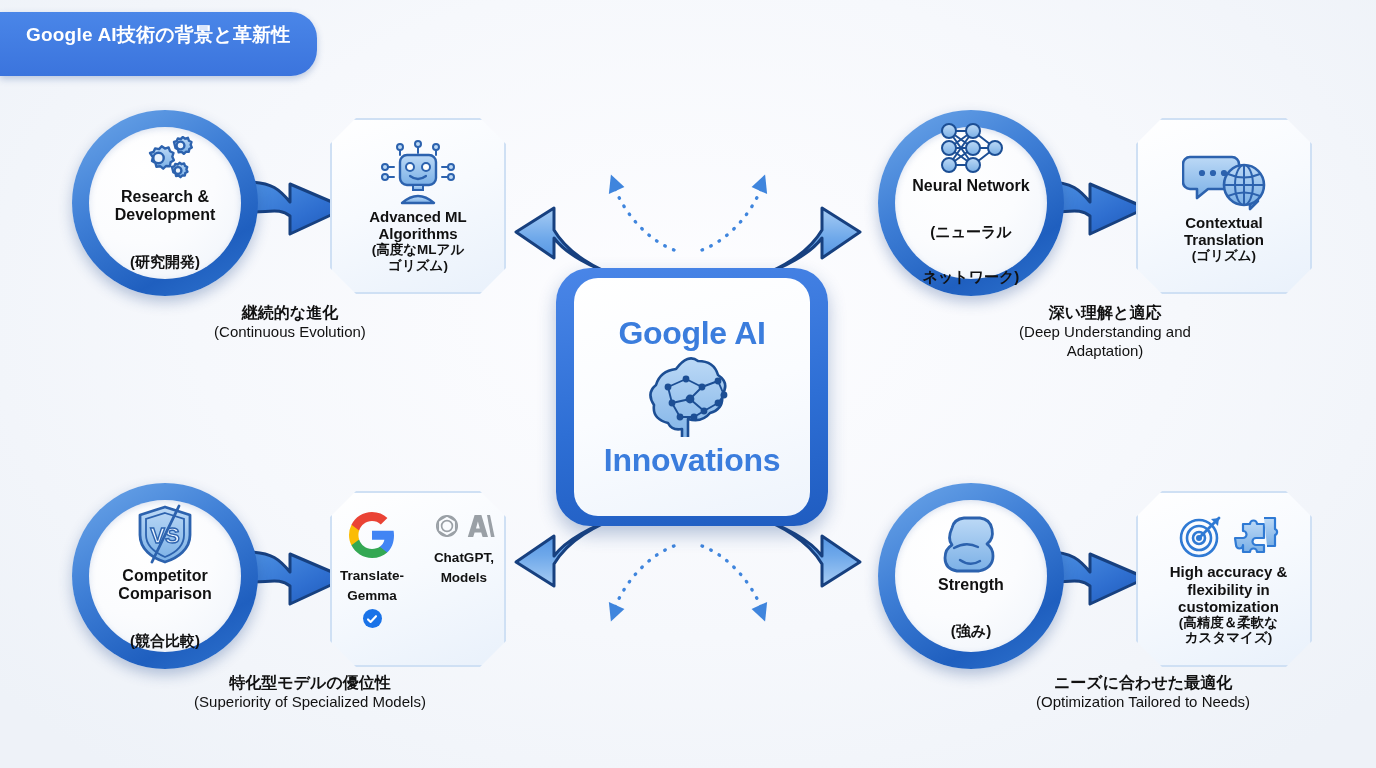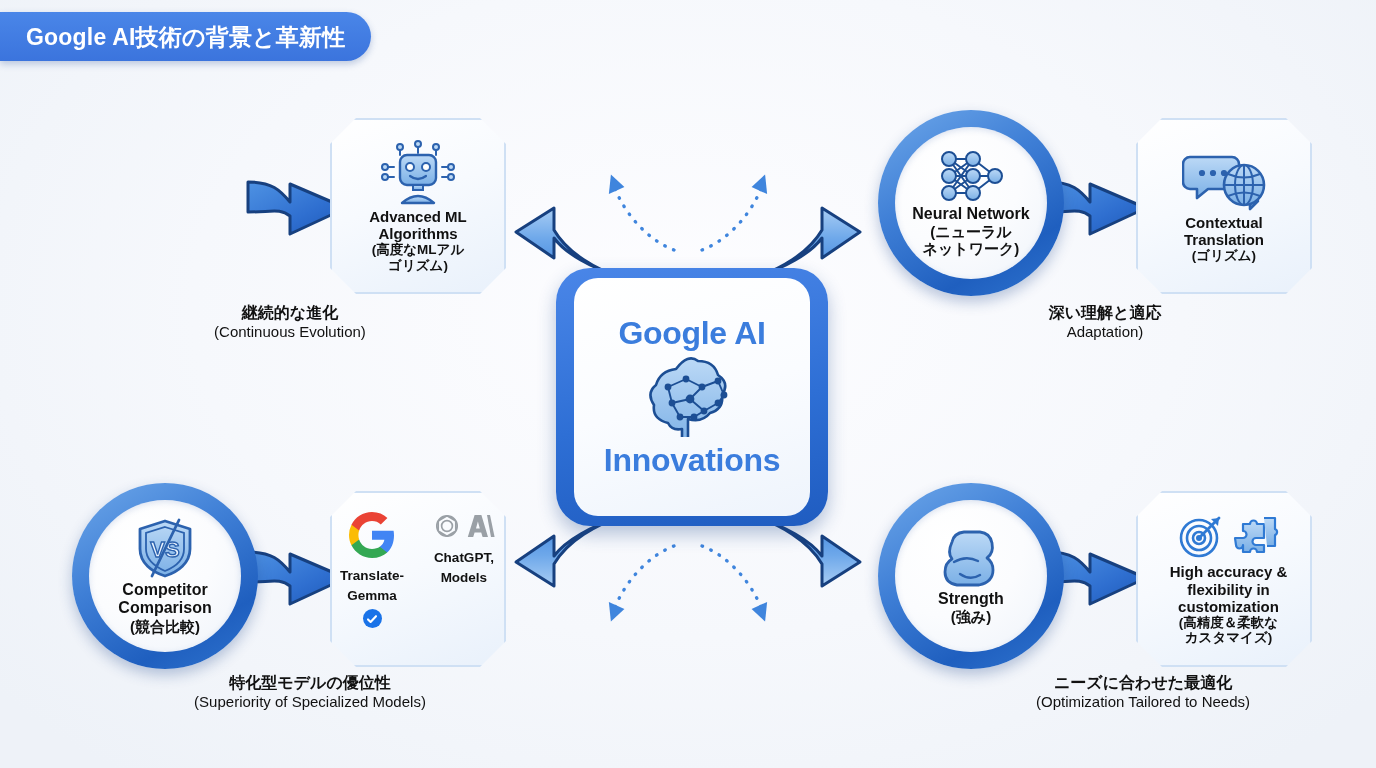--- a/index.html
+++ b/index.html
@@ -8,45 +8,45 @@
     font-family:"Liberation Sans","DejaVu Sans",sans-serif;
     background:
       radial-gradient(ellipse 900px 600px at 50% 40%, #fdfdff 0%, #f6f8fc 55%, #eef2f8 100%),
       linear-gradient(135deg,#f7f9fc 0%,#eef2f8 100%);
   }
   #stage{position:relative;width:1376px;height:768px;}
 
   
   .title-bar{
     position:absolute;left:0;top:12px;
-    padding:10px 26px 8px 26px;
+    padding:10px 26px 28px 26px;
     background:linear-gradient(180deg,#4a86e8 0%,#3b74dd 100%);
     border-radius:0 26px 26px 0;
     box-shadow:0 3px 7px rgba(40,80,150,.28);
-    color:#fff;font-size:23px;font-weight:bold;letter-spacing:.2px;
+    color:#fff;font-size:19px;font-weight:bold;letter-spacing:.2px;
     white-space:nowrap;
   }
 
   
   .circle-node{
     position:absolute;width:186px;height:186px;border-radius:50%;
     background:linear-gradient(150deg,#6ea8ea 0%,#3f7fd6 40%,#1f5fbf 75%,#2f74cf 100%);
     box-shadow:0 6px 14px rgba(30,70,140,.3);
     display:flex;align-items:center;justify-content:center;
   }
   .circle-inner{
     width:152px;height:152px;border-radius:50%;
     background:radial-gradient(circle at 35% 28%,#ffffff 0%,#fbfcfe 50%,#eef3fa 100%);
     box-shadow:inset 0 2px 6px rgba(60,100,170,.18);
     display:flex;flex-direction:column;align-items:center;justify-content:center;
     text-align:center;padding:4px;box-sizing:border-box;
   }
   .circle-inner .node-icon{margin-bottom:2px;line-height:0;}
   .node-title{font-size:16px;font-weight:bold;color:#111;line-height:1.13;}
-  .node-sub{font-size:15px;font-weight:bold;color:#111;line-height:1.14;}
+  .node-sub{font-size:15px;font-weight:bold;color:#111;line-height:1.14;margin-top:28px;}
 
   
   .oct-card{
     position:absolute;width:176px;height:176px;
     background:linear-gradient(160deg,#ffffff 0%,#f7fafe 45%,#e9f1fb 100%);
     border:2px solid #cfe0f4;
     box-shadow:0 4px 10px rgba(60,100,170,.15);
     clip-path:polygon(26px 0,150px 0,176px 26px,176px 150px,150px 176px,26px 176px,0 150px,0 26px);
     display:flex;flex-direction:column;align-items:center;justify-content:center;
     text-align:center;box-sizing:border-box;padding:6px 7px;
@@ -174,20 +174,39 @@
   <svg class="conn" style="left:1046px;top:168px;" width="106" height="72" viewBox="0 0 106 72">
     <path d="M2 14 C 26 14 34 22 44 34 L44 34 L44 16 L100 40 L44 66 L44 48 C 34 40 26 44 2 44 Z" fill="url(#arrGradD)" stroke="#17407f" stroke-width="3" stroke-linejoin="round"></path>
   </svg>
   <svg class="conn" style="left:246px;top:538px;" width="106" height="72" viewBox="0 0 106 72">
     <path d="M2 14 C 26 14 34 22 44 34 L44 34 L44 16 L100 40 L44 66 L44 48 C 34 40 26 44 2 44 Z" fill="url(#arrGradD)" stroke="#17407f" stroke-width="3" stroke-linejoin="round"></path>
   </svg>
   <svg class="conn" style="left:1046px;top:538px;" width="106" height="72" viewBox="0 0 106 72">
     <path d="M2 14 C 26 14 34 22 44 34 L44 34 L44 16 L100 40 L44 66 L44 48 C 34 40 26 44 2 44 Z" fill="url(#arrGradD)" stroke="#17407f" stroke-width="3" stroke-linejoin="round"></path>
   </svg>
 
+  <div class="circle-node" style="left:72px;top:110px;">
+    <div class="circle-inner">
+      <span class="node-icon">
+        <svg width="70" height="50" viewBox="0 0 70 50">
+          <g fill="url(#icoGrad)" stroke="#2c62ae" stroke-width="2.4" stroke-linejoin="round">
+            <path d="M20 17 l3.5-1 1.6-3.6 4 .7 2.6-2.8 3.3 2.3 3.6-1.2 1.4 3.8 3.5 1.8-1.2 3.7 1.6 3.5-3.3 2.1-.7 3.9-3.9-.2-2.8 2.7-3-2.5-3.8.6-1-3.8-3.4-2 .9-3.8z"></path>
+            <circle cx="28.5" cy="22" r="5.2" fill="#eaf3fd"></circle>
+            <path d="M44 6 l2.6-.8 1.2-2.7 3 .6 1.9-2.1 2.5 1.7 2.7-.9 1 2.9 2.6 1.3-.9 2.8 1.2 2.6-2.5 1.6-.5 2.9-2.9-.1-2.1 2-2.2-1.9-2.9.5-.7-2.9-2.5-1.5z"></path>
+            <circle cx="50.5" cy="9.5" r="3.9" fill="#eaf3fd"></circle>
+            <path d="M42 31 l2.3-.7 1-2.3 2.6.5 1.7-1.8 2.1 1.5 2.4-.8.9 2.5 2.2 1.1-.8 2.4 1.1 2.3-2.2 1.4-.5 2.5-2.5-.1-1.8 1.7-1.9-1.6-2.5.4-.6-2.5-2.2-1.3z"></path>
+            <circle cx="48" cy="34.5" r="3.4" fill="#eaf3fd"></circle>
+          </g>
+        </svg>
+      </span>
+      <div class="node-title">Research &amp;</div>
+      <div class="node-title">Development</div>
+      <div class="node-sub">(研究開発)</div>
+    </div>
+  </div>
 
   <div class="oct-card" style="left:330px;top:118px;">
     <span class="card-icon">
       <svg width="76" height="66" viewBox="0 0 76 66">
         <g stroke="#2c62ae" stroke-width="2" fill="none" stroke-linecap="round">
           <path d="M20 16 v-6 M38 14 v-8 M56 16 v-6 M14 28 h-7 M14 38 h-7 M62 28 h7 M62 38 h7"></path>
           <circle cx="20" cy="8" r="3" fill="#bcd9f6"></circle>
             <circle cx="38" cy="5" r="3" fill="#bcd9f6"></circle>
           <circle cx="56" cy="8" r="3" fill="#bcd9f6"></circle>
           <circle cx="5" cy="28" r="3" fill="#bcd9f6"></circle>
@@ -259,20 +278,21 @@
         </g>
       </svg>
     </span>
     <div class="card-title">Contextual</div>
     <div class="card-title">Translation</div>
     <div class="card-sub">(ゴリズム)</div>
   </div>
 
   <div class="caption" style="left:975px;top:303px;width:260px;">
     <div class="cap-ja">深い理解と適応</div>
+    <div class="cap-en">(Deep Understanding and</div>
     <div class="cap-en">Adaptation)</div>
   </div>
 
   <div class="circle-node" style="left:72px;top:483px;">
     <div class="circle-inner">
       <span class="node-icon">
         <svg width="62" height="62" viewBox="0 0 62 62">
           <path d="M31 4 L56 12 v20 c0 14 -12 23 -25 27 C18 55 6 46 6 32 V12 z" fill="url(#icoGrad)" stroke="#2c62ae" stroke-width="2.8" stroke-linejoin="round"></path>
           <path d="M31 10 L50 16 v16 c0 11 -9 18 -19 22 C22 50 12 43 12 32 V16 z" fill="none" stroke="#2c62ae" stroke-width="1.8"></path>
           <text x="31" y="40" text-anchor="middle" font-family="Liberation Sans, sans-serif" font-size="22" font-weight="bold" fill="#eaf3fd" stroke="#2c62ae" stroke-width="1.4">VS</text>

